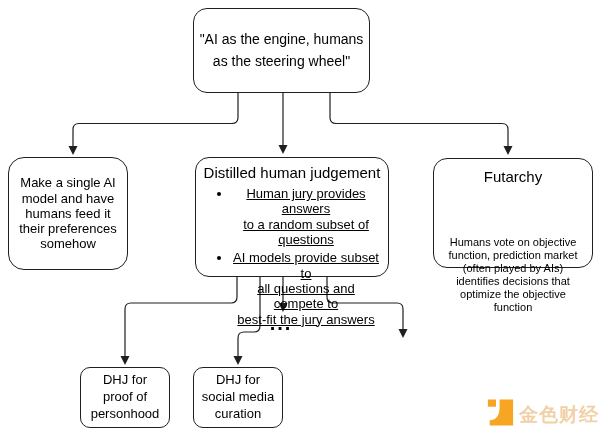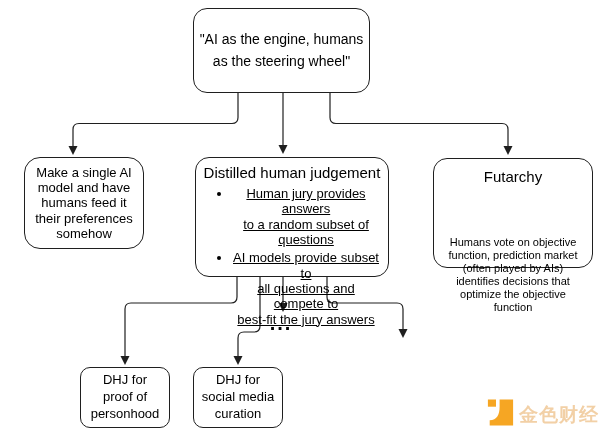--- a/index.html
+++ b/index.html
@@ -32,21 +32,21 @@
     background:#fff;
     color:#000;
     display:flex;
     flex-direction:column;
     align-items:center;
     justify-content:center;
     text-align:center;
   }
   .pre{white-space:pre-line;}
   .box-root{left:193px;top:8px;width:177px;height:85px;font-size:14px;line-height:1.55;}
-  .box-single{left:24px;top:157px;width:120px;height:92px;border-radius:16px;font-size:13px;line-height:1.18;}
+  .box-single{left:8px;top:157px;width:120px;height:113px;border-radius:16px;font-size:13px;line-height:1.18;}
   .box-dhj{left:195px;top:157px;width:194px;height:120px;justify-content:flex-start;}
   .box-dhj .box-title{font-size:15px;margin-top:6px;}
   .bullets{
     margin:5px 0 0 0;
     padding:0 8px 0 36px;
     text-align:center;
     font-size:13px;
     line-height:1.18;
     text-decoration:underline;
   }

